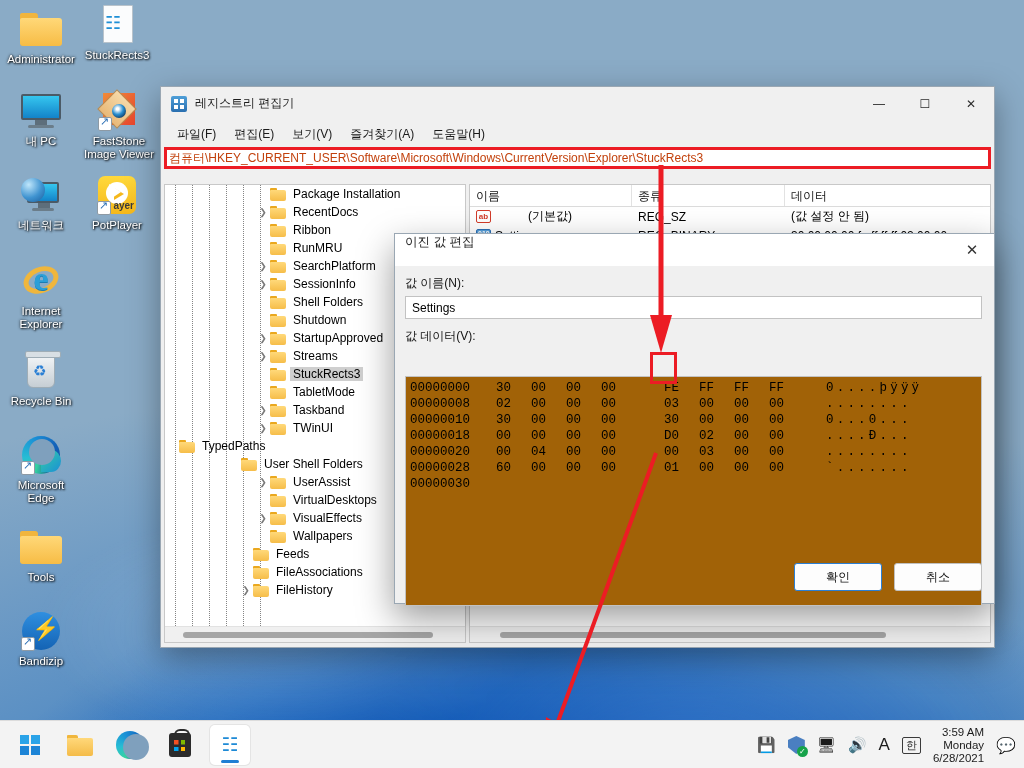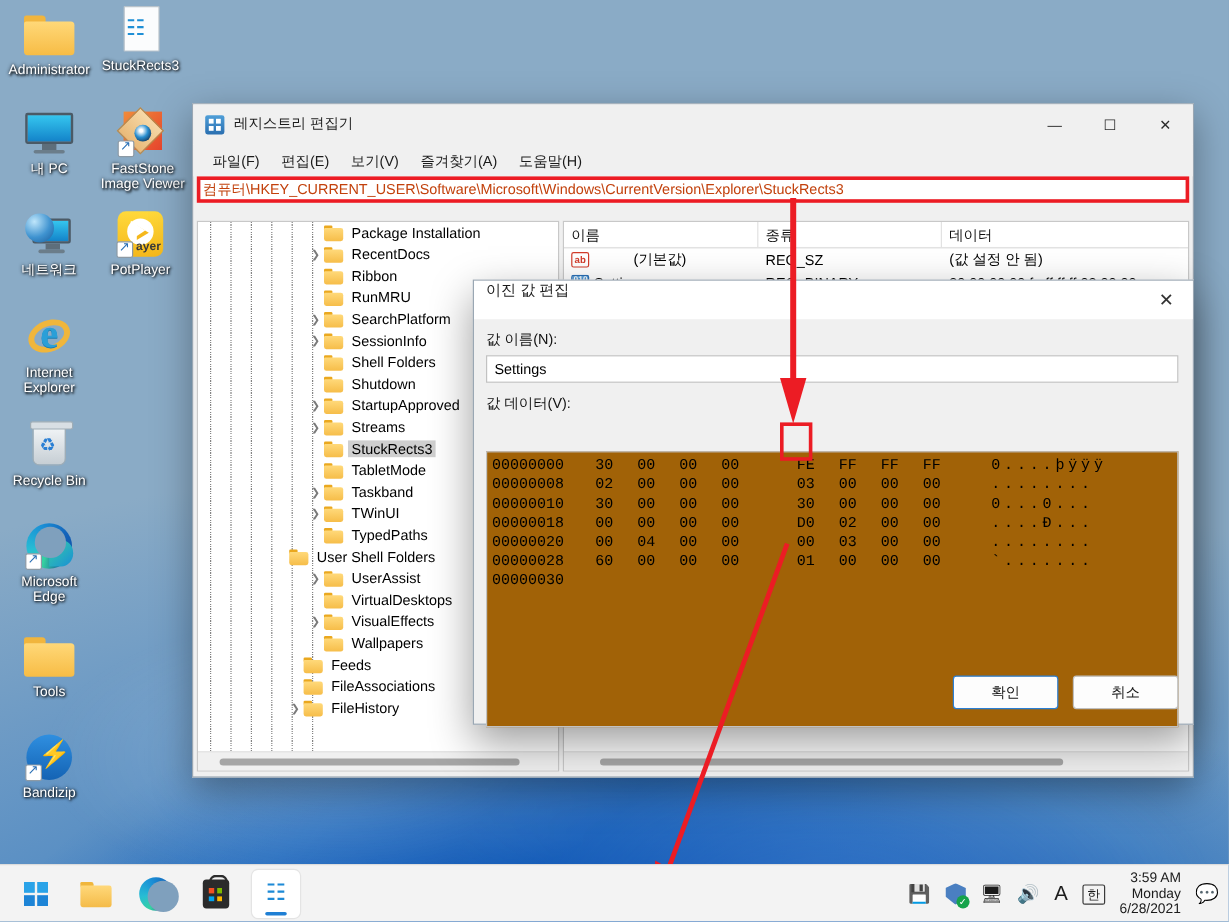--- a/index.html
+++ b/index.html
@@ -419,21 +419,21 @@
           <div class="trow" style="padding-left: 91px;">
             <span class="chev">❯</span>
             <span class="tfold"></span>
             <span class="tlabel">Taskband</span>
           </div>
           <div class="trow" style="padding-left: 91px;">
             <span class="chev">❯</span>
             <span class="tfold"></span>
             <span class="tlabel">TWinUI</span>
           </div>
-          <div class="trow" style="padding-left: 91px;">
+          <div class="trow" style="">
             <span class="chev"></span>
             <span class="tfold"></span>
             <span class="tlabel">TypedPaths</span>
           </div>
           <div class="trow" style="padding-left: 62px;">
             <span class="chev"></span>
             <span class="tfold"></span>
             <span class="tlabel">User Shell Folders</span>
           </div>
           <div class="trow" style="padding-left: 91px;">

